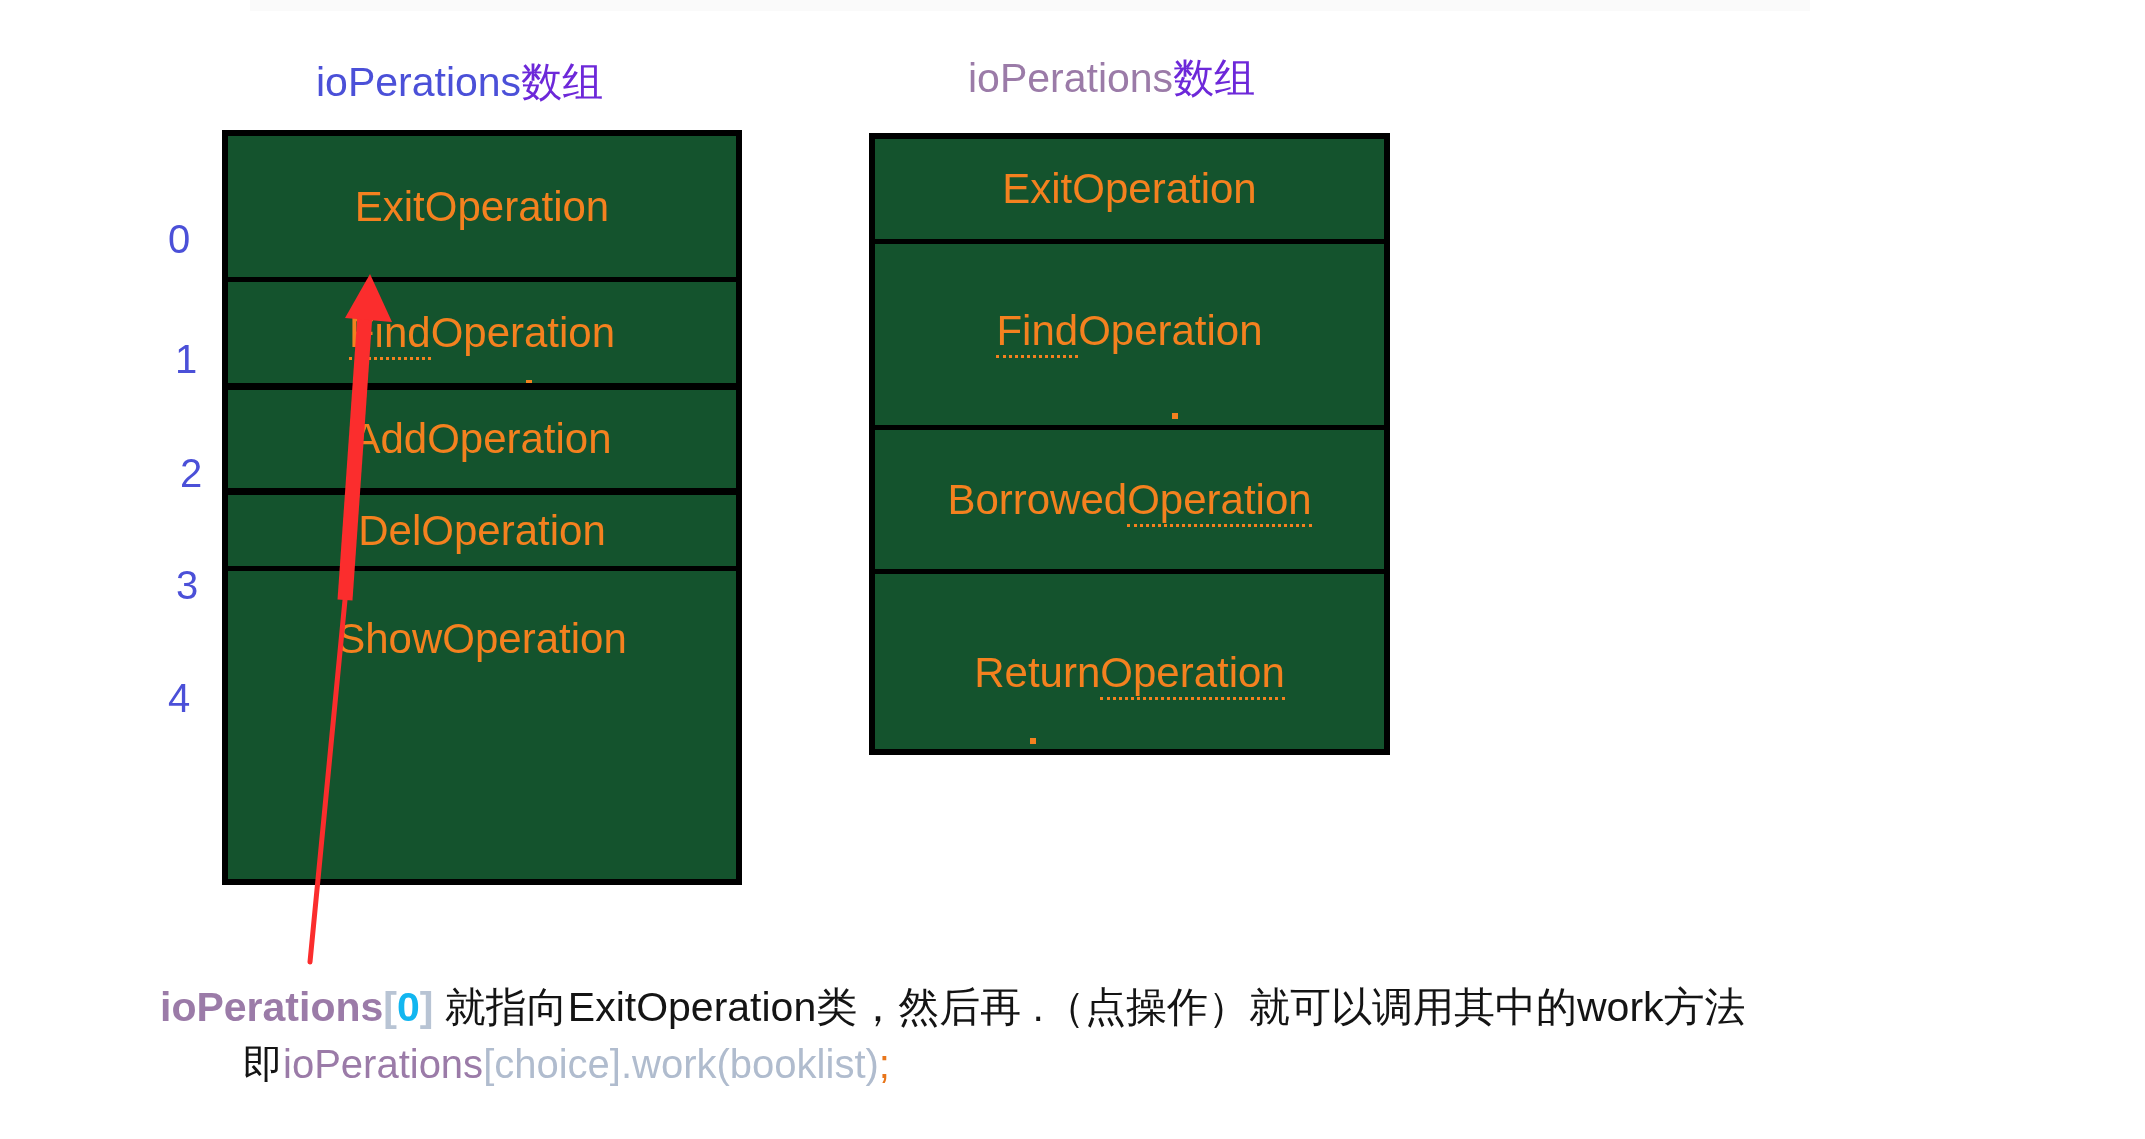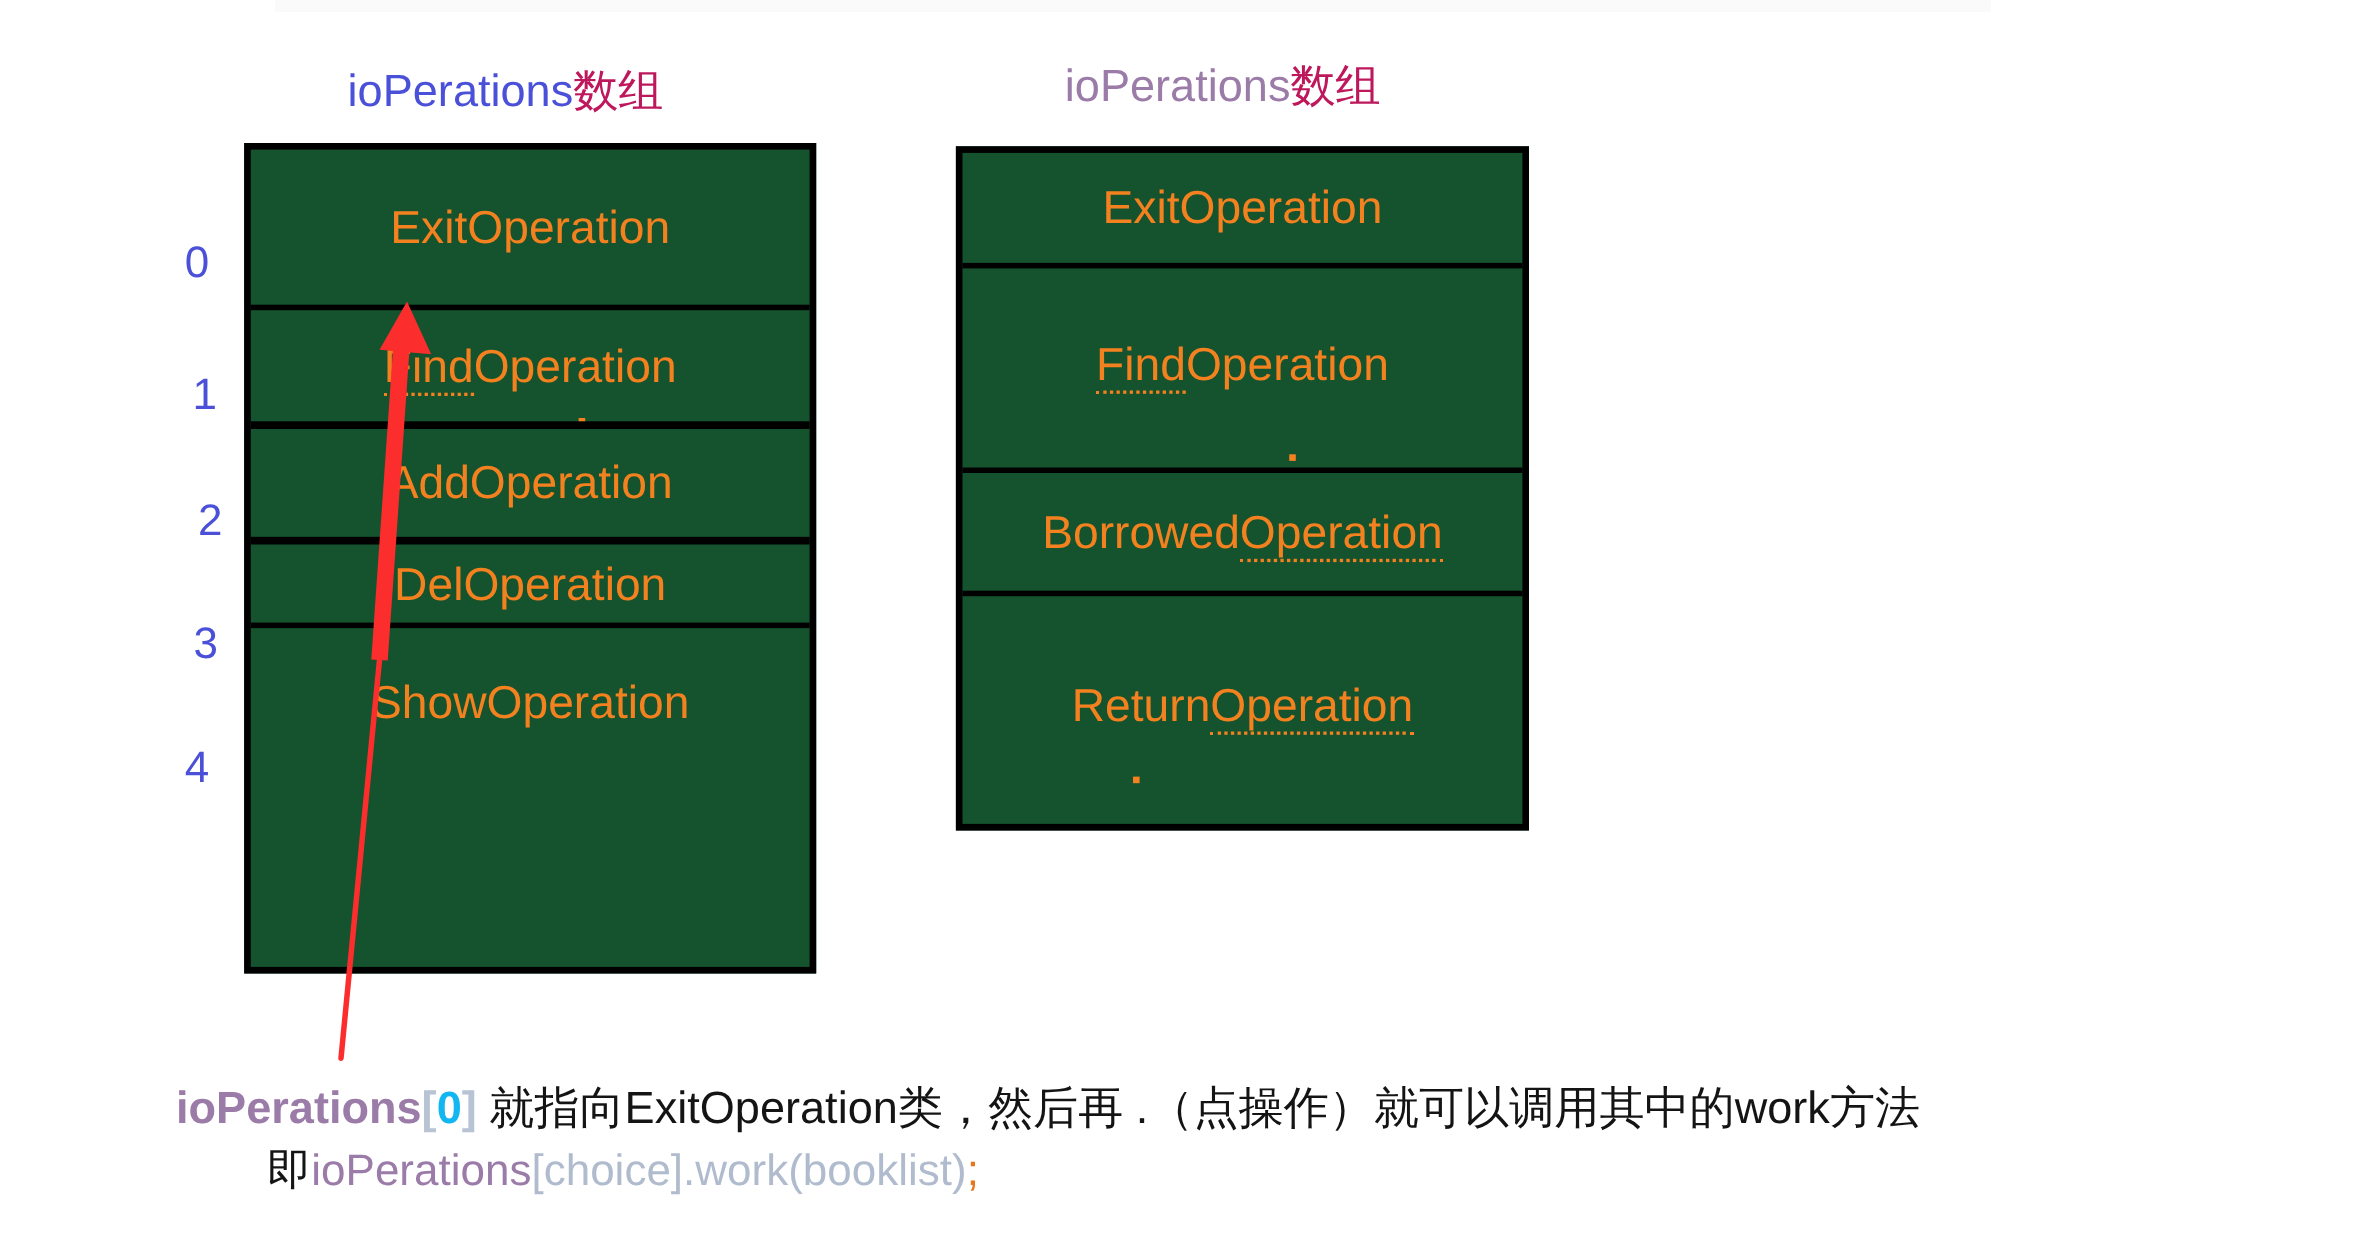--- a/index.html
+++ b/index.html
@@ -33,21 +33,21 @@
     font-size: 41px;
     line-height: 1;
     white-space: nowrap;
     letter-spacing: 0px;
   }
   #title-left  { left: 316px; top: 62px; }
   #title-right { left: 968px; top: 58px; }
 
   .t-latin-blue   { color: #4b50d8; }
   .t-latin-mauve  { color: #9b7ba8; }
-  .t-cjk-blue     { color: #be185d; }
+  .t-cjk-blue     { color: #6d28d9; }
 
   
   .array-table {
     position: absolute;
     box-sizing: border-box;
     border: 6px solid #000000;
     background: #14532d;
   }
   .array-table .row {
     box-sizing: border-box;
@@ -88,21 +88,21 @@
   #table-left .r0 { height: 141px; }
   #table-left .r1 { height: 106px; }
   #table-left .r2 { height: 105px; }
   #table-left .r3 { height: 78px; }
   #table-left .r4 { height: 140px; }
 
   
   #table-right { left: 869px; top: 133px; width: 521px; height: 622px; }
   #table-right .r0 { height: 100px; }
   #table-right .r1 { height: 186px; text-align: right; }
-  #table-right .r2 { height: 112px; }
+  #table-right .r2 { height: 144px; }
   #table-right .r3 { height: 211px; text-align: center; }
 
   
   .index-label {
     position: absolute;
     font-size: 40px;
     color: #4b50d8;
     line-height: 1;
     white-space: nowrap;
   }

